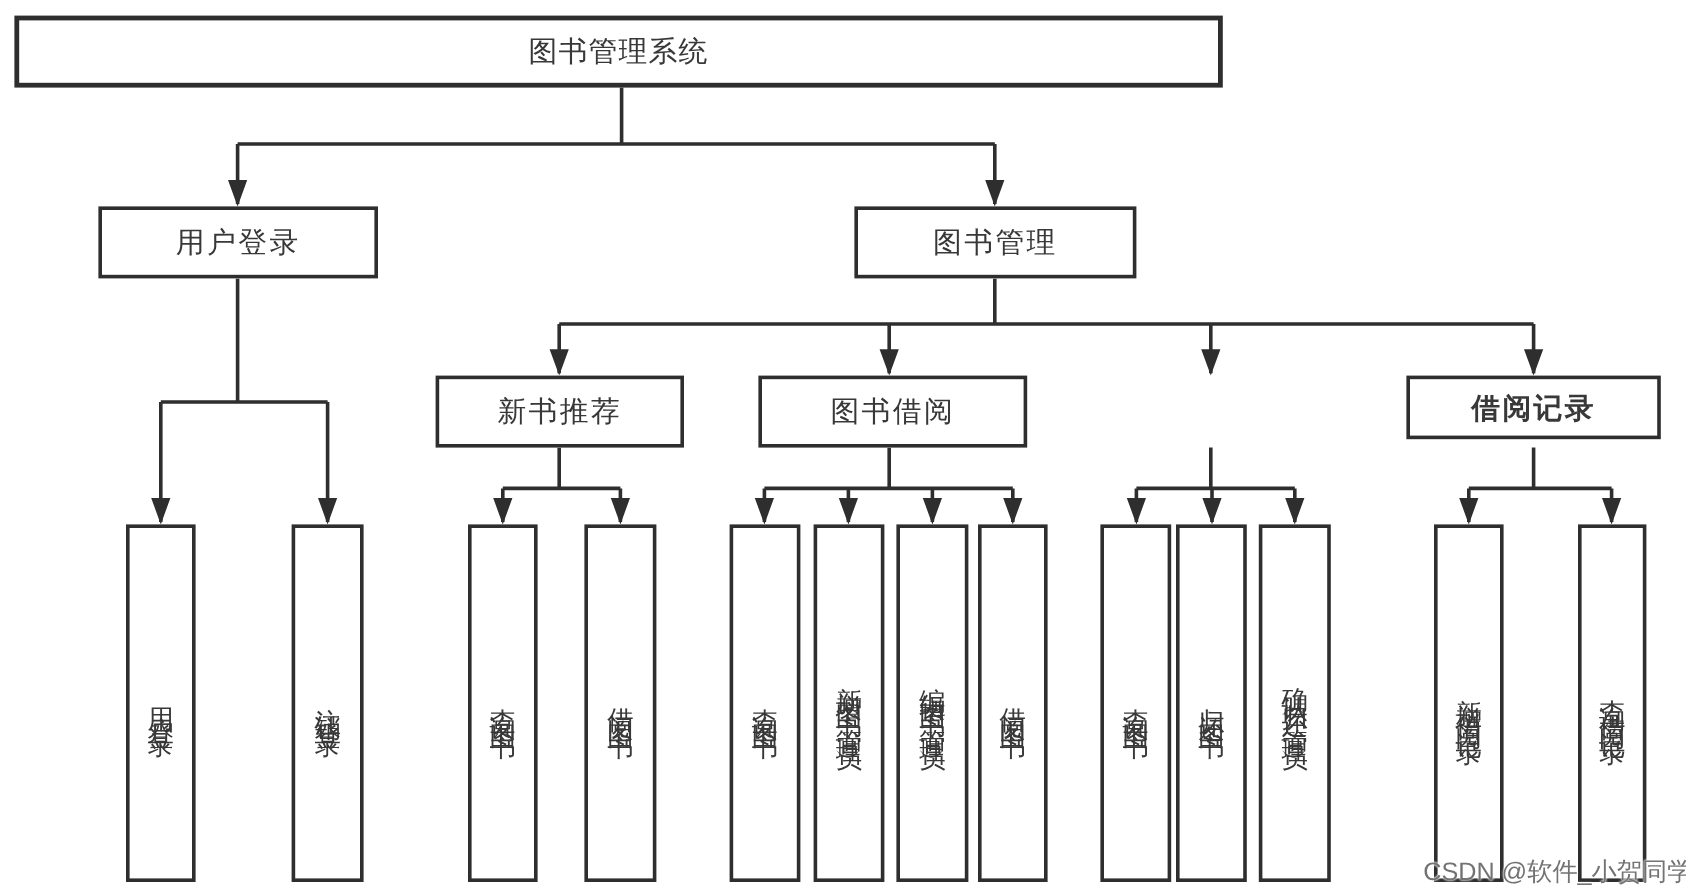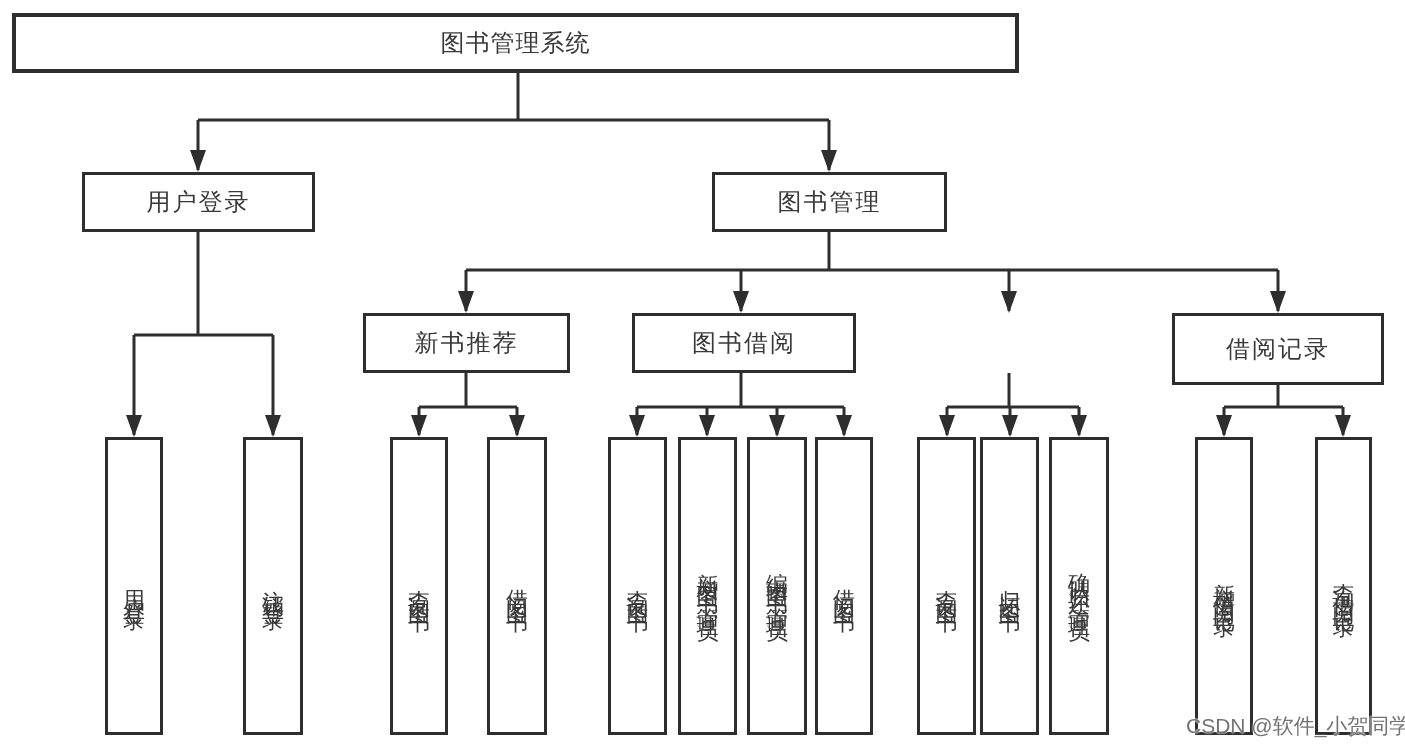--- a/index.html
+++ b/index.html
@@ -91,21 +91,21 @@
          M1216 415L1232 415L1224 437Z M1335 415L1351 415L1343 437Z"></path>
   </svg>
 
   <div class="node root" style="left:12px; top:13px; width:1007px; height:60px;">图书管理系统</div>
 
   <div class="node h" style="left:82px; top:172px; width:233px; height:60px;">用户登录</div>
   <div class="node h" style="left:712px; top:172px; width:235px; height:60px;">图书管理</div>
 
   <div class="node h" style="left:363px; top:313px; width:207px; height:60px;">新书推荐</div>
   <div class="node h" style="left:632px; top:313px; width:224px; height:60px;">图书借阅</div>
-  <div class="node h" style="left:1172px; top:313px; width:212px; height:72px;">借阅记录</div>
+  <div class="node h" style="left:1172px; top:313px; width:212px; height:53px;font-weight:bold;">借阅记录</div>
 
   <div class="node leaf" style="left:105px; top:437px; width:58px; height:298px;">
     <span class="vtext">用户登录</span>
   </div>
   <div class="node leaf" style="left:243px; top:437px; width:60px; height:298px;">
     <span class="vtext">注销登录</span>
   </div>
 
   <div class="node leaf" style="left:390px; top:437px; width:58px; height:298px;">
     <span class="vtext">查询图书</span>

